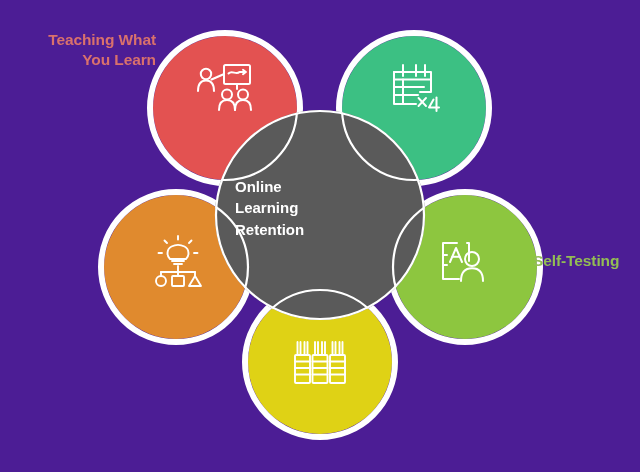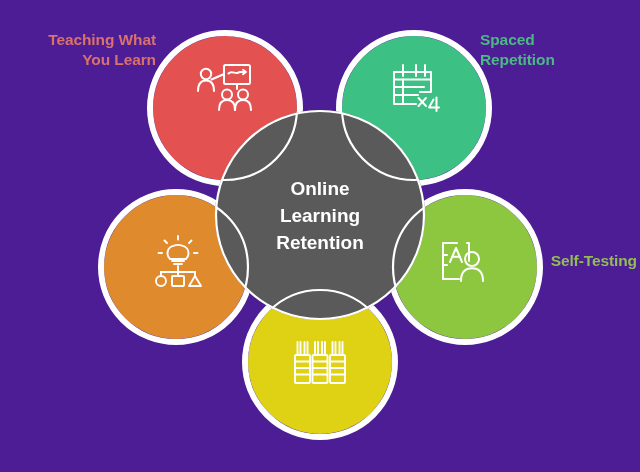--- a/index.html
+++ b/index.html
@@ -30,31 +30,30 @@
     position: absolute;
     font-weight: bold;
     font-size: 15.5px;
     line-height: 1.32;
     letter-spacing: -0.1px;
     white-space: pre-line;
   }
   #label-teaching   { left: 8px;   top: 30px;  width: 148px; text-align: right; color: #D9716C; }
   #label-spaced     { left: 480px; top: 30px;  width: 152px; text-align: left;  color: #4CB883; }
   #label-elaboration{ left: 2px;   top: 233px; width: 104px; text-align: right; color: #DD9152; }
-  #label-selftest   { left: 533px; top: 251px; width: 104px; text-align: right;  color: #93BD54; }
+  #label-selftest   { left: 533px; top: 251px; width: 104px; text-align: left;  color: #93BD54; }
   #label-interleav  { left: 258px; top: 431px; width: 126px; text-align: center; color: #DCCE4B; }
   #center-text {
     position: absolute;
     left: 235px;
     top: 176px;
     width: 170px;
-    text-align: center;
     color: #ffffff;
     font-weight: bold;
-    font-size: 19px;
+    font-size: 15px;
     line-height: 1.42;
     white-space: pre-line;
     pointer-events: none;
   }
 </style>
 </head>
 <body style="background: rgb(255, 255, 255);">
 
 <div id="stage">
 
@@ -208,22 +207,20 @@
 
       <rect x="-4" y="11" width="12" height="10" rx="1"></rect>
 
       <path d="M 19 11 L 25 21 L 13 21 Z"></path>
     </g>
   </svg>
 
   <div class="label" id="label-teaching" style="color: rgb(217, 113, 108);">Teaching What
 You Learn</div>
 
-  <div class="label" id="label-spaced" style="color: rgb(76, 184, 131);">Spaced
-Repetition</div>
 
   <div class="label" id="label-selftest" style="color: rgb(147, 189, 84);">Self-Testing</div>
 
 
 
   <div id="center-text" style="color: rgb(255, 255, 255);">Online
 Learning
 Retention</div>
 
 </div>

